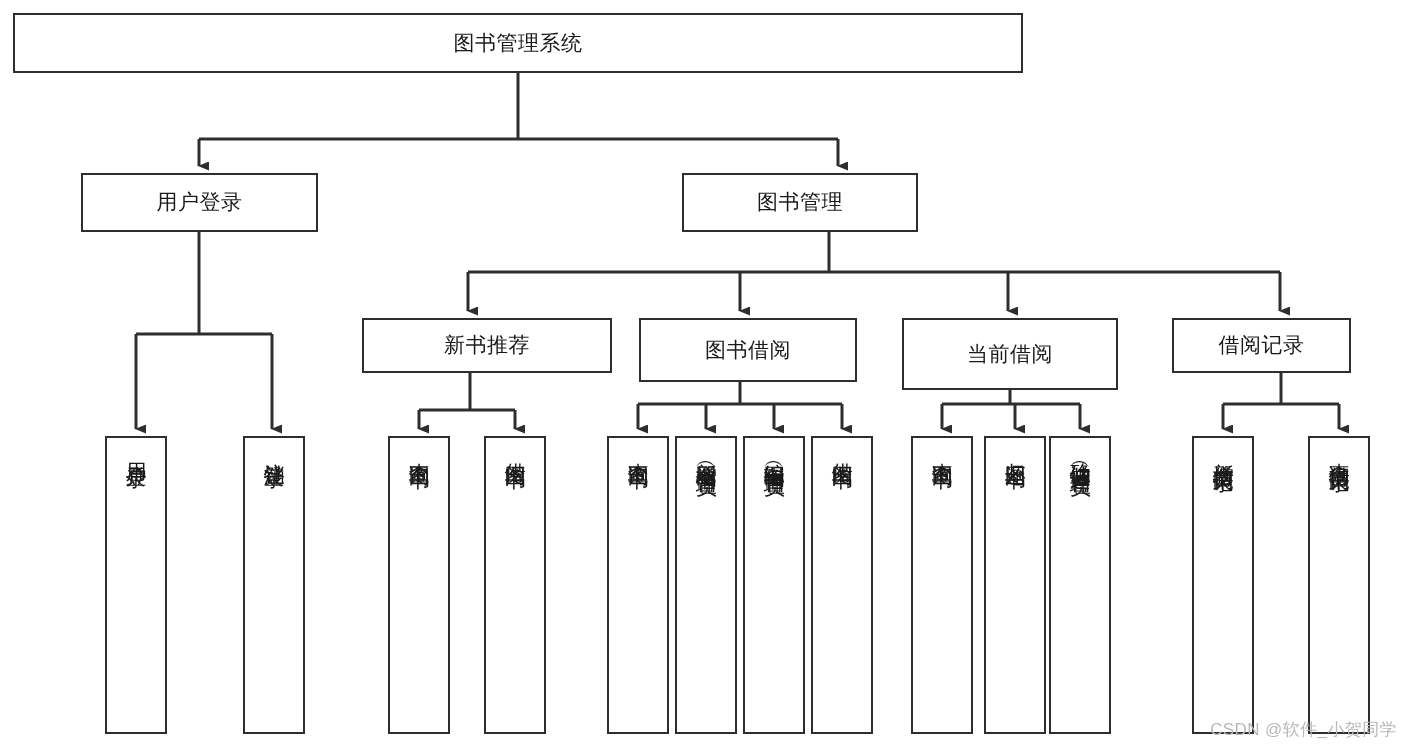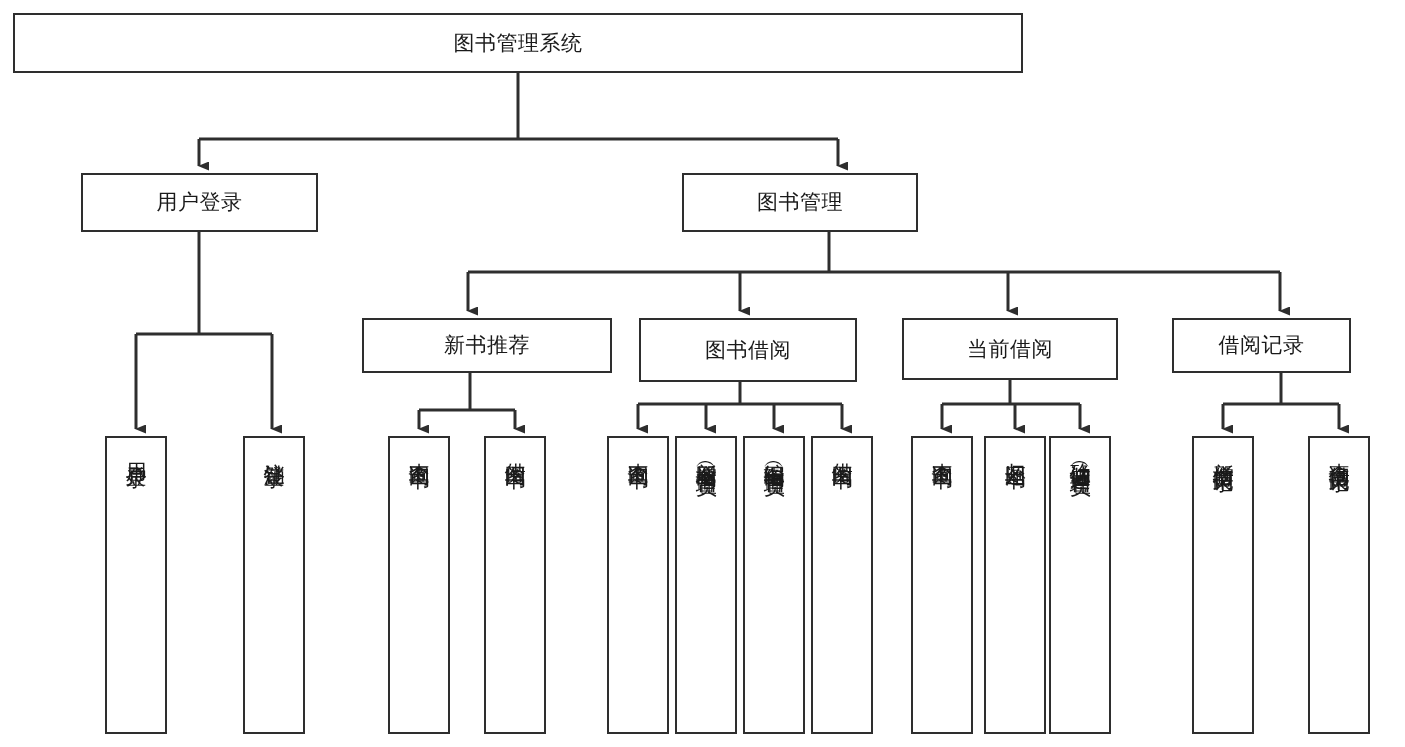--- a/index.html
+++ b/index.html
@@ -137,21 +137,21 @@
   <div class="node-box" id="node-l2-1" style="left: 682px; top: 173px; width: 236px; height: 59px;">
     <span class="node-label">图书管理</span>
   </div>
 
   <div class="node-box" id="node-l3-0" style="left: 362px; top: 318px; width: 250px; height: 55px; justify-content: center;">
     <span class="node-label">新书推荐</span>
   </div>
   <div class="node-box" id="node-l3-1" style="left: 632px; top: 318px; width: 218px; height: 64px; margin-left: 7px;">
     <span class="node-label">图书借阅</span>
   </div>
-  <div class="node-box" id="node-l3-2" style="left: 902px; top: 318px; width: 216px; height: 62px;">
+  <div class="node-box" id="node-l3-2" style="left: 902px; top: 318px; width: 216px; height: 72px;">
     <span class="node-label">当前借阅</span>
   </div>
   <div class="node-box" id="node-l3-3" style="left: 1172px; top: 318px; width: 179px; height: 55px;">
     <span class="node-label">借阅记录</span>
   </div>
 
   <div class="node-box vertical" id="node-leaf-0" style="left: 105px; top: 436px; width: 62px; height: 298px;">
     <span class="node-label">用户登录</span>
   </div>
   <div class="node-box vertical" id="node-leaf-1" style="left: 243px; top: 436px; width: 62px; height: 298px;">
@@ -184,14 +184,15 @@
   <div class="node-box vertical" id="node-leaf-10" style="left: 1049px; top: 436px; width: 62px; height: 298px;">
     <span class="node-label">确认归还（管理员）</span>
   </div>
   <div class="node-box vertical" id="node-leaf-11" style="left: 1192px; top: 436px; width: 62px; height: 298px;">
     <span class="node-label">新增借阅记录</span>
   </div>
   <div class="node-box vertical" id="node-leaf-12" style="left: 1308px; top: 436px; width: 62px; height: 298px;">
     <span class="node-label">查询借阅记录</span>
   </div>
 
+  <div id="watermark">CSDN @软件_小贺同学</div>
 
 </div>
 
 </body></html>

